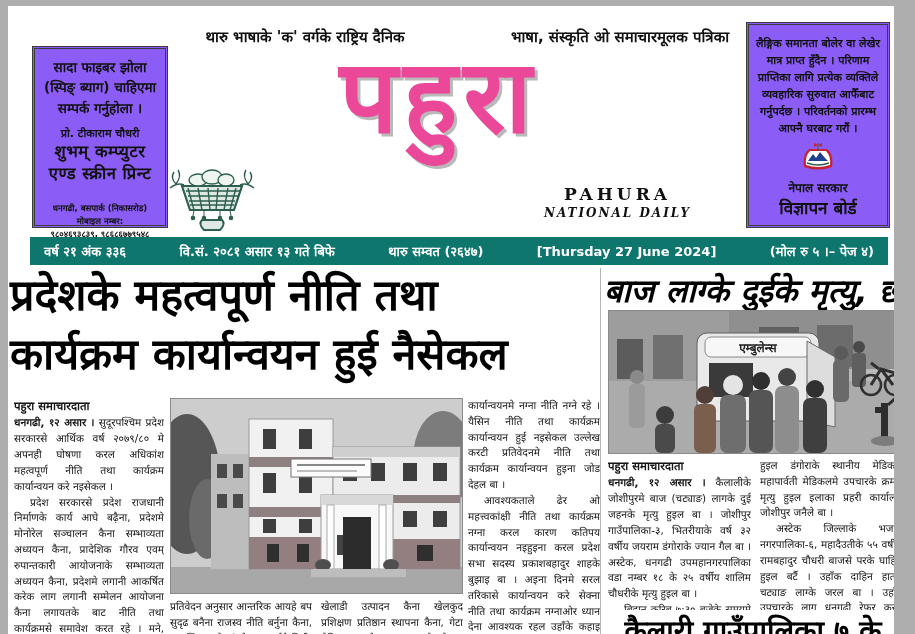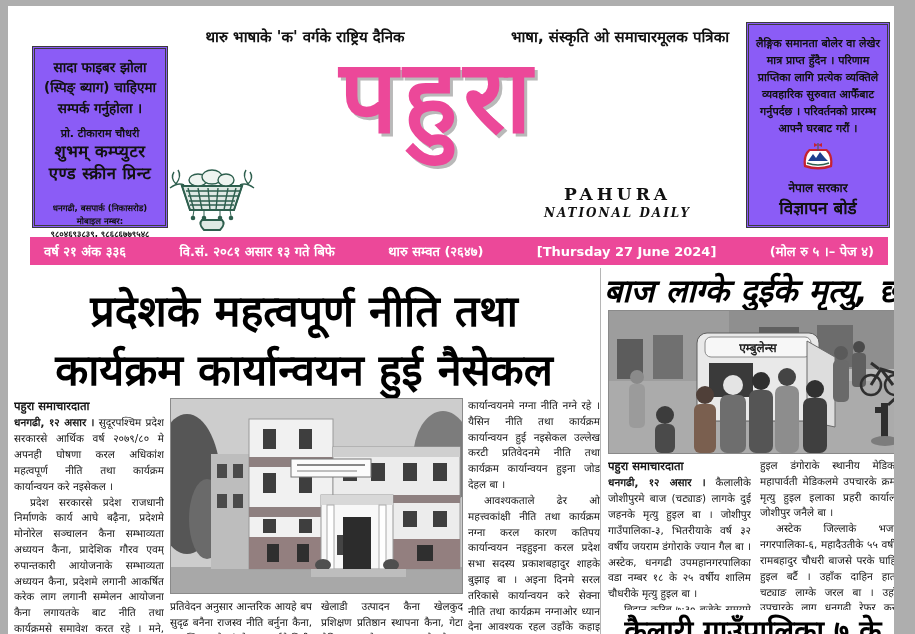--- a/index.html
+++ b/index.html
@@ -40,29 +40,29 @@
     letter-spacing:6px;line-height:1.35;
     text-shadow:3px 3px 0 #b9b9b9;
     white-space:nowrap;
   }
   .eng-title{left:522px;top:178px;width:175px;text-align:center;color:#111;}
   .eng-title .en1{font-size:17px;font-weight:800;letter-spacing:4px;font-family:"DejaVu Serif","Liberation Serif",serif;}
   .eng-title .en2{font-size:12px;font-weight:700;font-style:italic;letter-spacing:2px;font-family:"DejaVu Serif","Liberation Serif",serif;margin-top:2px;}
 
   
   .datebar{
-    left:22px;top:231px;width:858px;height:28px;background:#ec4899;color:#fff;
+    left:22px;top:231px;width:858px;height:28px;background:#0f766e;color:#fff;
     display:flex;align-items:center;justify-content:space-between;
     font-size:13px;font-weight:700;padding:0 14px;box-sizing:border-box;white-space:nowrap;
   }
 
   
   .main-headline{
-    left:2px;top:260px;width:588px;text-align:center;color:#000;
-    font-size:43px;font-weight:800;line-height:1.38;margin-top:16px;
+    left:2px;top:260px;width:588px;text-align:left;color:#000;
+    font-size:43px;font-weight:800;line-height:1.38;
   }
   .side-headline{
     left:596px;top:262px;width:298px;text-align:left;color:#000;
     font-size:32px;font-weight:800;white-space:nowrap;font-style:italic;
   }
   .divider-v{left:592px;top:262px;width:1px;height:366px;background:#b5b5b5;}
 
   
   .bodycol{font-size:10.4px;line-height:1.52;color:#151515;text-align:justify;overflow:hidden;}
   .byline{font-weight:800;font-size:11.5px;}

